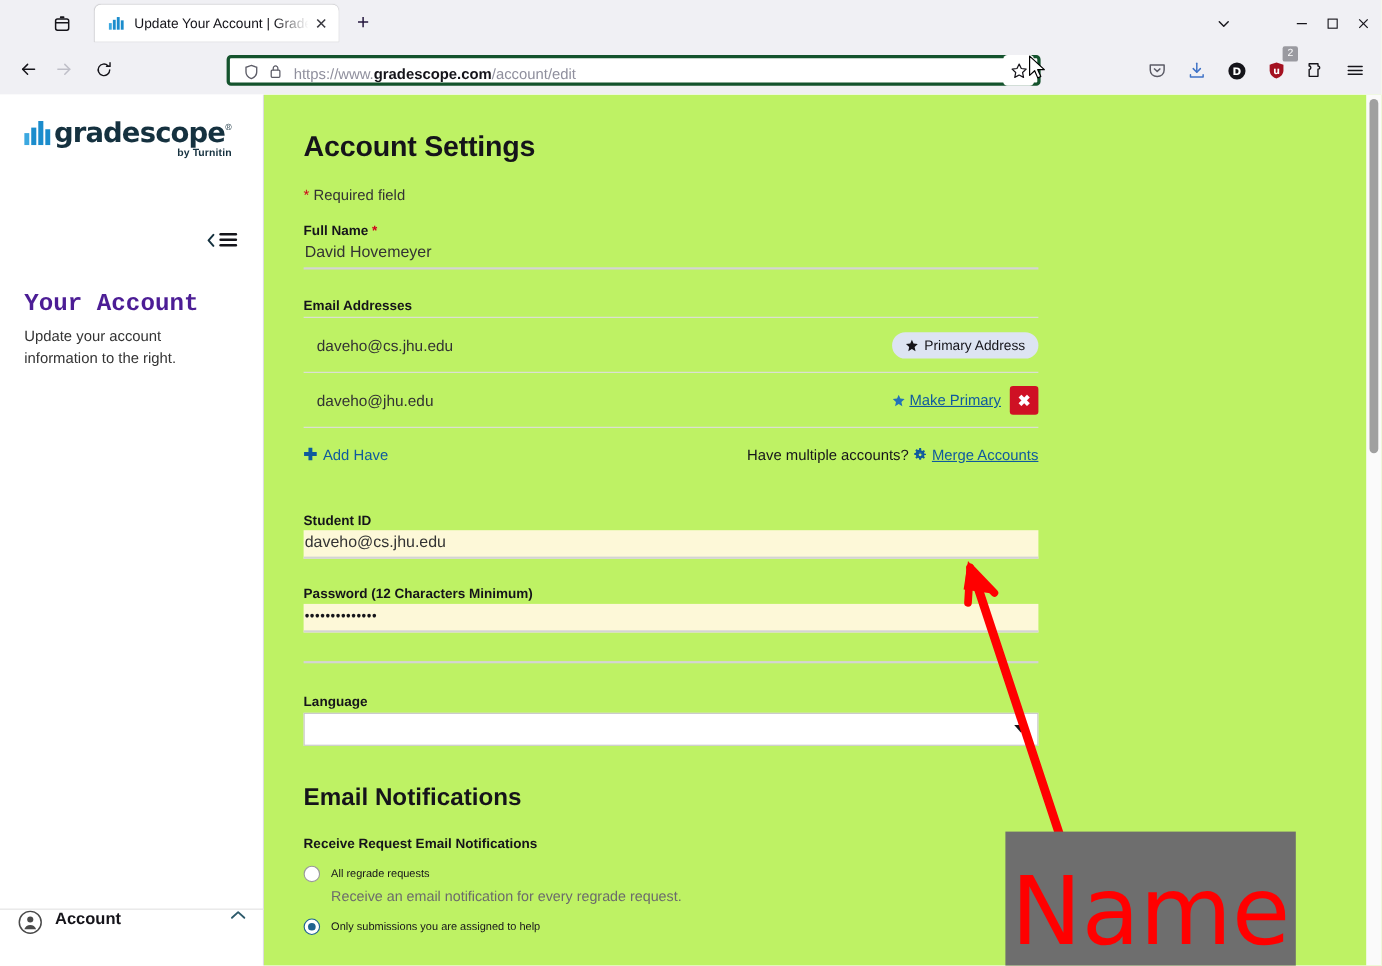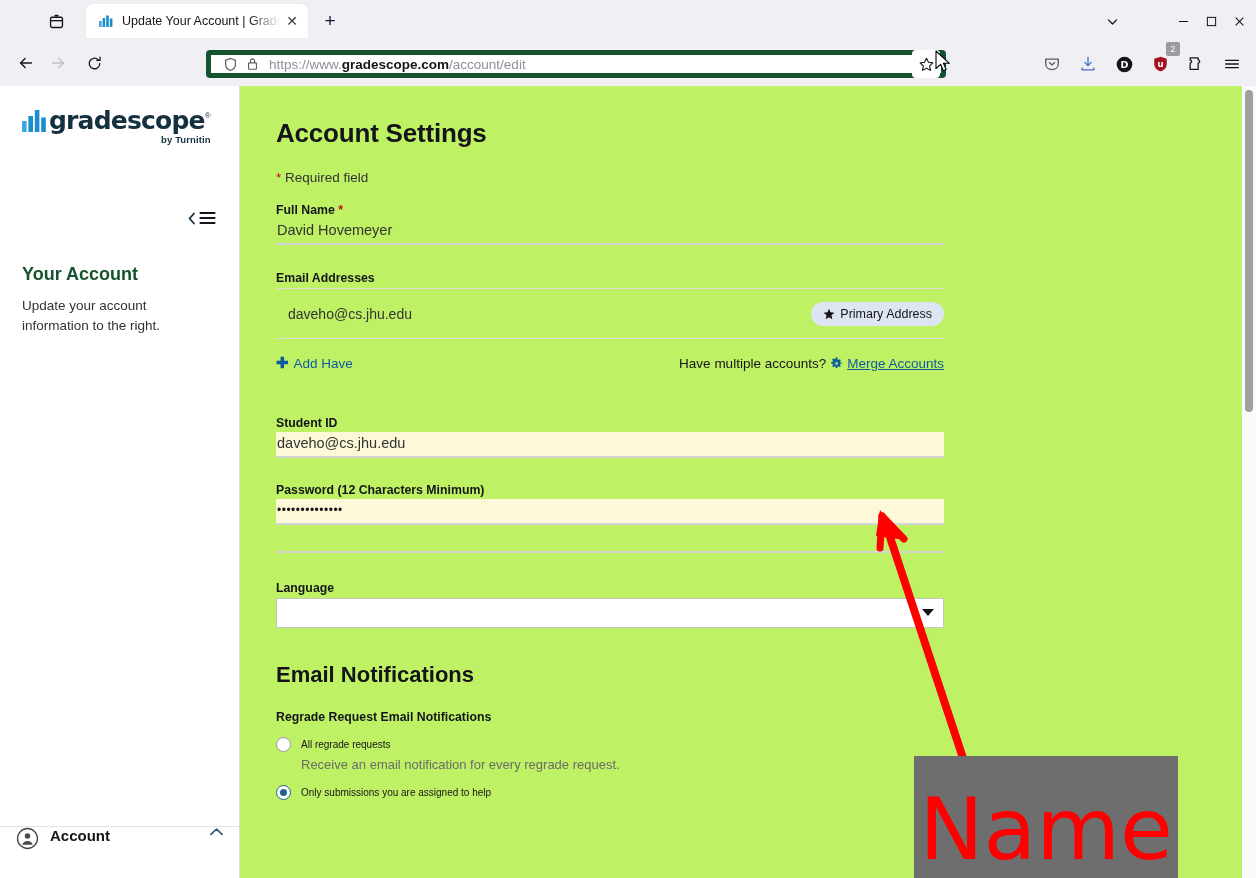--- a/index.html
+++ b/index.html
@@ -62,22 +62,22 @@
   .navbar {
     position: absolute; top: 40px; left: 0; width: 1256px; height: 46px;
     display: flex; align-items: center;
   }
   .nav-icon-btn {
     width: 32px; height: 32px; border-radius: 4px;
     display: flex; align-items: center; justify-content: center; cursor: pointer;
   }
   .urlbar {
     position: absolute; left: 206px; top: 50px; width: 740px; height: 28px;
-    background: #ffffff; border: 5px solid #14532d; border-radius: 4px;
-    display: flex; align-items: center; padding: 0 4px 0 8px;
+    background: #ffffff; border: 3px solid #14532d; border-radius: 4px;
+    display: flex; align-items: flex-end; padding: 0 4px 0 8px;
   }
   .urlbar .u-icon { width: 22px; height: 20px; display:flex; align-items:center; justify-content:center; flex:0 0 22px; }
   .url-text { flex: 1 1 auto; font-size: 13.5px; color: #8f8f9d; padding-left: 6px; white-space: nowrap; overflow: hidden; }
   .url-text b { color: #15141a; font-weight: 700; }
   .url-text .path { color: #8f8f9d; }
   .star-btn {
     position: absolute; left: 912px; top: 50px; width: 28px; height: 28px;
     background: #fff; border-radius: 4px;
     display:flex; align-items:center; justify-content:center; cursor:pointer;
   }
@@ -110,21 +110,21 @@
   .logo-reg { font-size: 8px; vertical-align: super; color:#15313f; }
   .logo-sub {
     position: absolute; right: 0px; top: 28px; font-size: 9.5px;
     color: #15313f; font-weight: 600; letter-spacing: .1px;
   }
   .collapse-btn {
     position: absolute; left: 188px; top: 125px; display:flex; align-items:center; gap:3px; cursor:pointer;
   }
   .side-title {
     position: absolute; left: 22px; top: 178px;
-    font-size: 18px; font-weight: 700; color: #14532d;
+    font-size: 22px; font-weight: 700; color: #4c1d95; font-family: Liberation Mono, monospace;
   }
   .side-desc {
     position: absolute; left: 22px; top: 210px; width: 190px;
     font-size: 13.5px; color: #333; line-height: 20px;
   }
   .account-footer {
     position: absolute; left: 0; bottom: 0; width: 240px; height: 52px;
     border-top: 1px solid #e2e2e2; display: flex; align-items: flex-start; padding: 0 16px; cursor: pointer;
   }
   .account-footer .af-label { font-size: 15px; font-weight: 700; color: #15141a; margin-left: 11px; flex: 1; }
@@ -436,20 +436,30 @@
           <div class="email-row">
             <span class="email-addr">daveho@cs.jhu.edu</span>
             <span class="primary-badge">
               <svg width="12" height="12" viewBox="0 0 16 16" fill="#15141a">
                   <polygon points="8,1 10,5.8 15.2,6.3 11.3,9.8 12.4,15 8,12.3 3.6,15 4.7,9.8 0.8,6.3 6,5.8"></polygon>
                 </svg>
               <span>Primary Address</span>
             </span>
           </div>
 
+          <div class="email-row">
+            <span class="email-addr">daveho@jhu.edu</span>
+            <span class="make-primary">
+              <svg class="star" width="12" height="12" viewBox="0 0 16 16" fill="#2272b9">
+                  <polygon points="8,1 10,5.8 15.2,6.3 11.3,9.8 12.4,15 8,12.3 3.6,15 4.7,9.8 0.8,6.3 6,5.8"></polygon>
+                </svg>
+              <span>Make Primary</span>
+            </span>
+            <span class="del-btn">✖</span>
+          </div>
         </div>
 
         <div class="email-actions">
           <span class="add-email">
             <span class="plus">✚</span>
             <span>Add Have</span>
           </span>
           <span class="merge-wrap">
             <span>Have multiple accounts?</span>
             <span class="merge-link">
@@ -476,21 +486,21 @@
         <div class="field-label" style="margin-top:28px">Language</div>
         <div class="select-wrap">
           <select class="lang-select">
             <option></option>
           </select>
           <span class="select-arrow"></span>
         </div>
 
         <h2 class="section-h">Email Notifications</h2>
 
-        <div class="sub-label">Regrade Request Email Notifications</div>
+        <div class="sub-label">Receive Request Email Notifications</div>
 
         <div class="radio-row">
           <span class="radio-dot"></span>
           <span class="radio-label">All regrade requests</span>
         </div>
         <div class="radio-help">Receive an email notification for every regrade request.</div>
 
         <div class="radio-row">
           <span class="radio-dot checked"></span>
           <span class="radio-label">Only submissions you are assigned to help</span>

